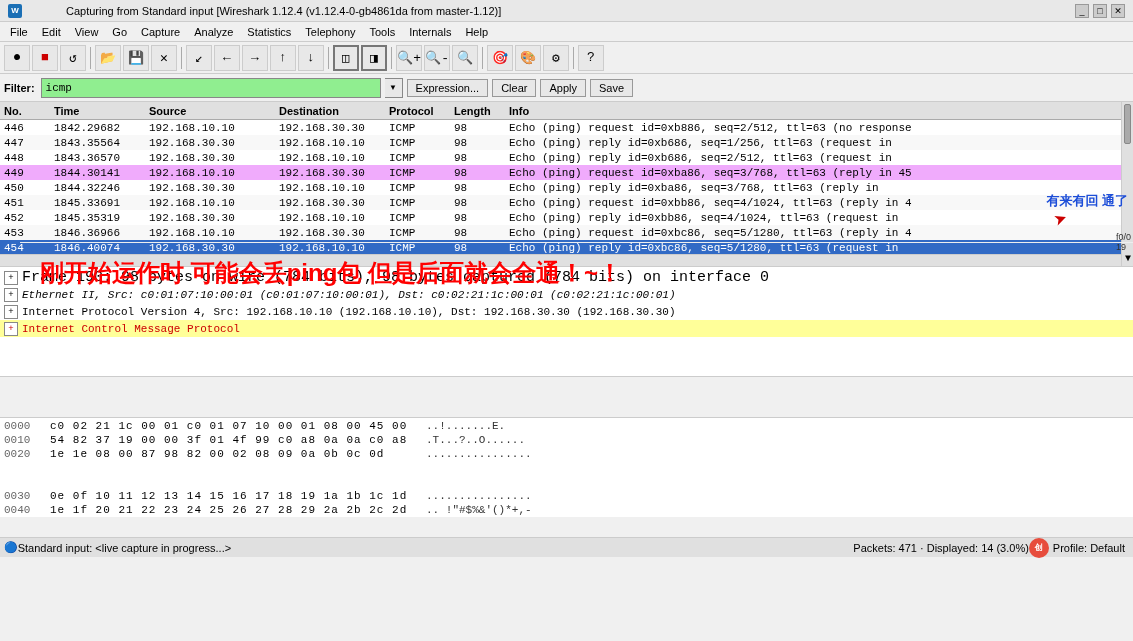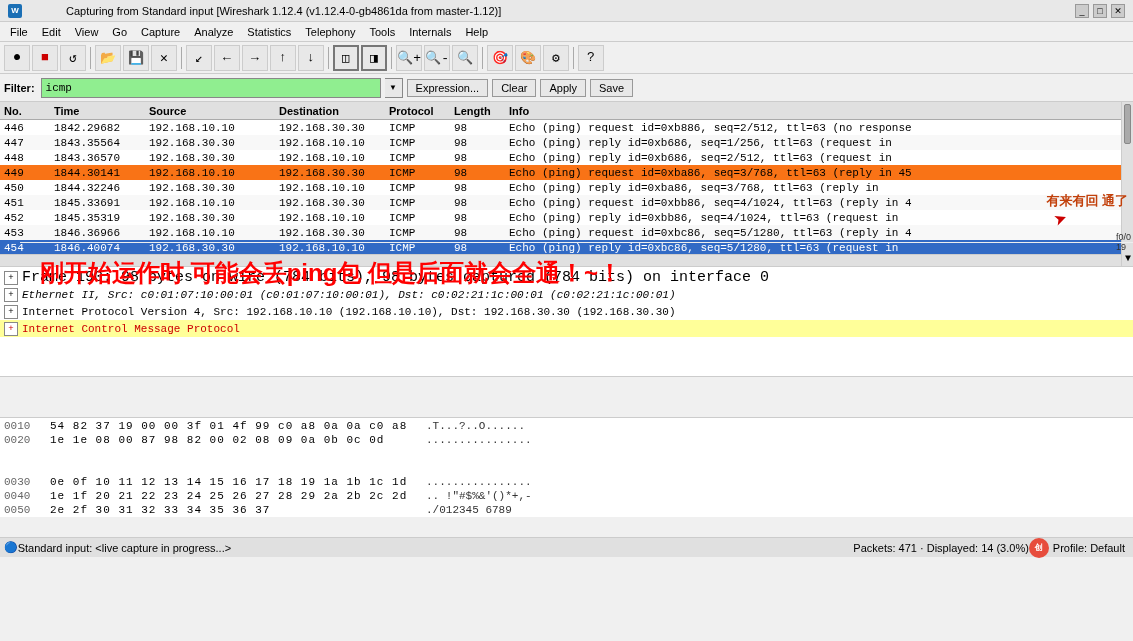--- a/index.html
+++ b/index.html
@@ -362,21 +362,21 @@
   </div>
       <div class="packet-row">
     <div class="col-no">448</div>
     <div class="col-time">1843.36570</div>
     <div class="col-src">192.168.30.30</div>
     <div class="col-dst">192.168.10.10</div>
     <div class="col-proto">ICMP</div>
     <div class="col-len">98</div>
     <div class="col-info" style="overflow:hidden;white-space:nowrap;">Echo (ping) reply     id=0xb686, seq=2/512, ttl=63 (request in</div>
   </div>
-      <div class="packet-row" style="background: #f97316;">
+      <div class="packet-row" style="background: #f0abfc;">
     <div class="col-no">449</div>
     <div class="col-time">1844.30141</div>
     <div class="col-src">192.168.10.10</div>
     <div class="col-dst">192.168.30.30</div>
     <div class="col-proto">ICMP</div>
     <div class="col-len">98</div>
     <div class="col-info" style="overflow:hidden;white-space:nowrap;">Echo (ping) request   id=0xba86, seq=3/768, ttl=63 (reply in 45</div>
   </div>
       <div class="packet-row">
     <div class="col-no">450</div>
@@ -427,21 +427,21 @@
   <div class="scrollbar-v">
     <div class="scrollbar-thumb"></div>
     <div style="position:absolute;bottom:14px;right:2px;font-size:9px;font-family:Arial;color:#333;">f0/0  19</div>
     <div style="position:absolute;bottom:2px;width:12px;text-align:center;font-size:10px;">▼</div>
   </div>
   <div class="scrollbar-h"></div>
 </div>
 
 <div style="position:relative; height:0; overflow:visible; z-index:20;">
   <div style="position:absolute; right:65px; top:-60px; color:#cc0000; font-size:22px; font-weight:bold; transform:rotate(-20deg);">➤</div>
-  <div style="position:absolute; right:5px; top:-75px; color:#c2410c; font-family:Arial; font-size:13px; font-weight:bold; white-space:nowrap;">有来有回 通了</div>
+  <div style="position:absolute; right:5px; top:-75px; color:#1d4ed8; font-family:Arial; font-size:13px; font-weight:bold; white-space:nowrap;">有来有回 通了</div>
 </div>
 
 <div id="packet-detail">
   <div id="detail-rows">
   <div class="detail-row">
     <span class="detail-expand">+</span>
     <span style="font-family:'Courier New',monospace;font-size:15px;">Frame 190: 98 bytes on wire (784 bits), 98 bytes captured (784 bits) on interface 0</span>
   </div>
       <div class="detail-row">
     <span class="detail-expand">+</span>
@@ -455,20 +455,25 @@
     <span class="detail-expand">+</span>
     <span style="font-family:'Courier New',monospace;font-size:11px;">Internet Control Message Protocol</span>
   </div>
     </div>
 </div>
 
 <div id="large-annotation" style="position:relative;z-index:10;background:rgba(255,255,255,0.0);color:#ff0000;font-family:Arial,sans-serif;font-size:24px;font-weight:bold;padding:10px 20px;height:60px;display:flex;align-items:center;">刚开始运作时  可能会丢ping包 但是后面就会全通！~！</div>
 
 <div id="hex-view">
   <div id="hex-rows">
+      <div style="height: 14px; display: flex; gap: 16px;">
+    <span style="color:#666;min-width:30px;">0000</span>
+    <span style="min-width:360px;letter-spacing:1px;">c0 02 21 1c 00 01  c0 01  07 10 00 01 08 00 45 00</span>
+    <span style="color:#333;">..!.......E.</span>
+  </div>
       <div style="height: 14px; display: flex; gap: 16px;">
     <span style="color:#666;min-width:30px;">0010</span>
     <span style="min-width:360px;letter-spacing:1px;">54 82 37 19 00 00  3f 01  4f 99 c0 a8 0a 0a c0 a8</span>
     <span style="color:#333;">.T...?..O......</span>
   </div>
       <div style="height: 14px; display: flex; gap: 16px;">
     <span style="color:#666;min-width:30px;">0020</span>
     <span style="min-width:360px;letter-spacing:1px;">1e 1e 08 00 87 98  82 00  02 08 09 0a 0b 0c 0d</span>
     <span style="color:#333;">................</span>
   </div>

